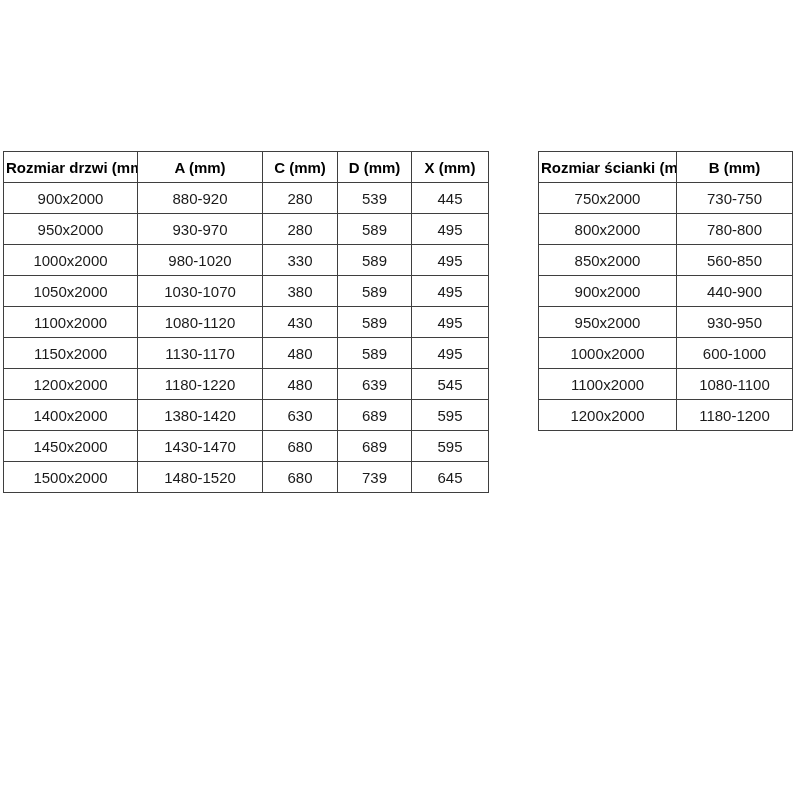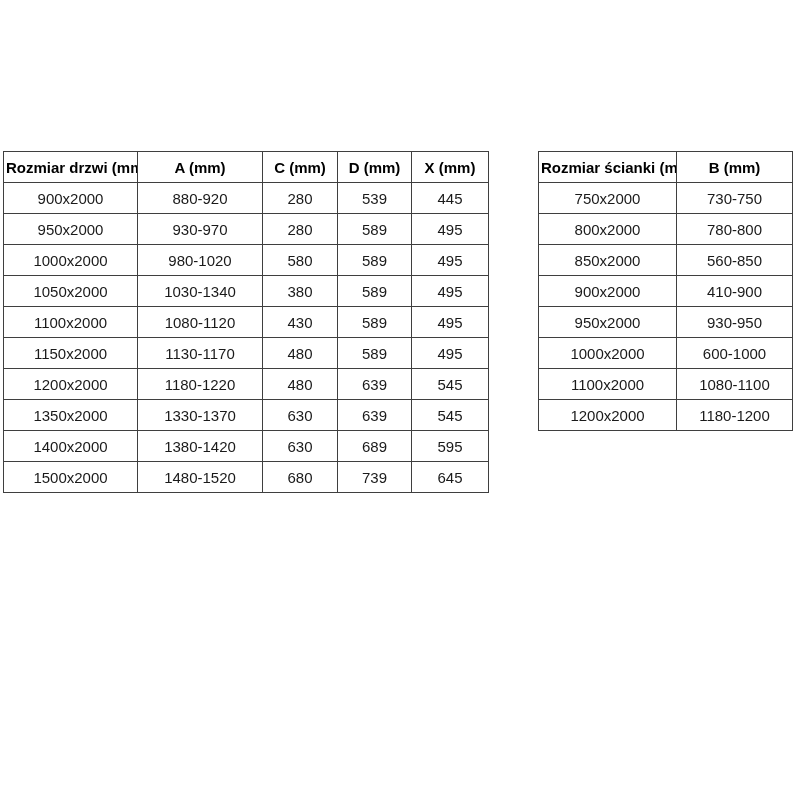--- a/index.html
+++ b/index.html
@@ -92,27 +92,27 @@
         <tr>
           <td>950x2000</td>
           <td>930-970</td>
           <td>280</td>
           <td>589</td>
           <td>495</td>
         </tr>
         <tr>
           <td>1000x2000</td>
           <td>980-1020</td>
-          <td>580</td>
+          <td>330</td>
           <td>589</td>
           <td>495</td>
         </tr>
         <tr>
           <td>1050x2000</td>
-          <td>1030-1340</td>
+          <td>1030-1070</td>
           <td>380</td>
           <td>589</td>
           <td>495</td>
         </tr>
         <tr>
           <td>1100x2000</td>
           <td>1080-1120</td>
           <td>430</td>
           <td>589</td>
           <td>495</td>
@@ -125,34 +125,34 @@
           <td>495</td>
         </tr>
         <tr>
           <td>1200x2000</td>
           <td>1180-1220</td>
           <td>480</td>
           <td>639</td>
           <td>545</td>
         </tr>
         <tr>
-          <td>1350x2000</td>
-          <td>1330-1370</td>
-          <td>630</td>
-          <td>639</td>
-          <td>545</td>
-        </tr>
-        <tr>
           <td>1400x2000</td>
           <td>1380-1420</td>
           <td>630</td>
           <td>689</td>
           <td>595</td>
         </tr>
         <tr>
+          <td>1450x2000</td>
+          <td>1430-1470</td>
+          <td>680</td>
+          <td>689</td>
+          <td>595</td>
+        </tr>
+        <tr>
           <td>1500x2000</td>
           <td>1480-1520</td>
           <td>680</td>
           <td>739</td>
           <td>645</td>
         </tr>
       </tbody>
     </table>
   <table class="spec-table walls">
       <colgroup>
@@ -173,21 +173,21 @@
         <tr>
           <td>800x2000</td>
           <td>780-800</td>
         </tr>
         <tr>
           <td>850x2000</td>
           <td>560-850</td>
         </tr>
         <tr>
           <td>900x2000</td>
-          <td>410-900</td>
+          <td>440-900</td>
         </tr>
         <tr>
           <td>950x2000</td>
           <td>930-950</td>
         </tr>
         <tr>
           <td>1000x2000</td>
           <td>600-1000</td>
         </tr>
         <tr>

